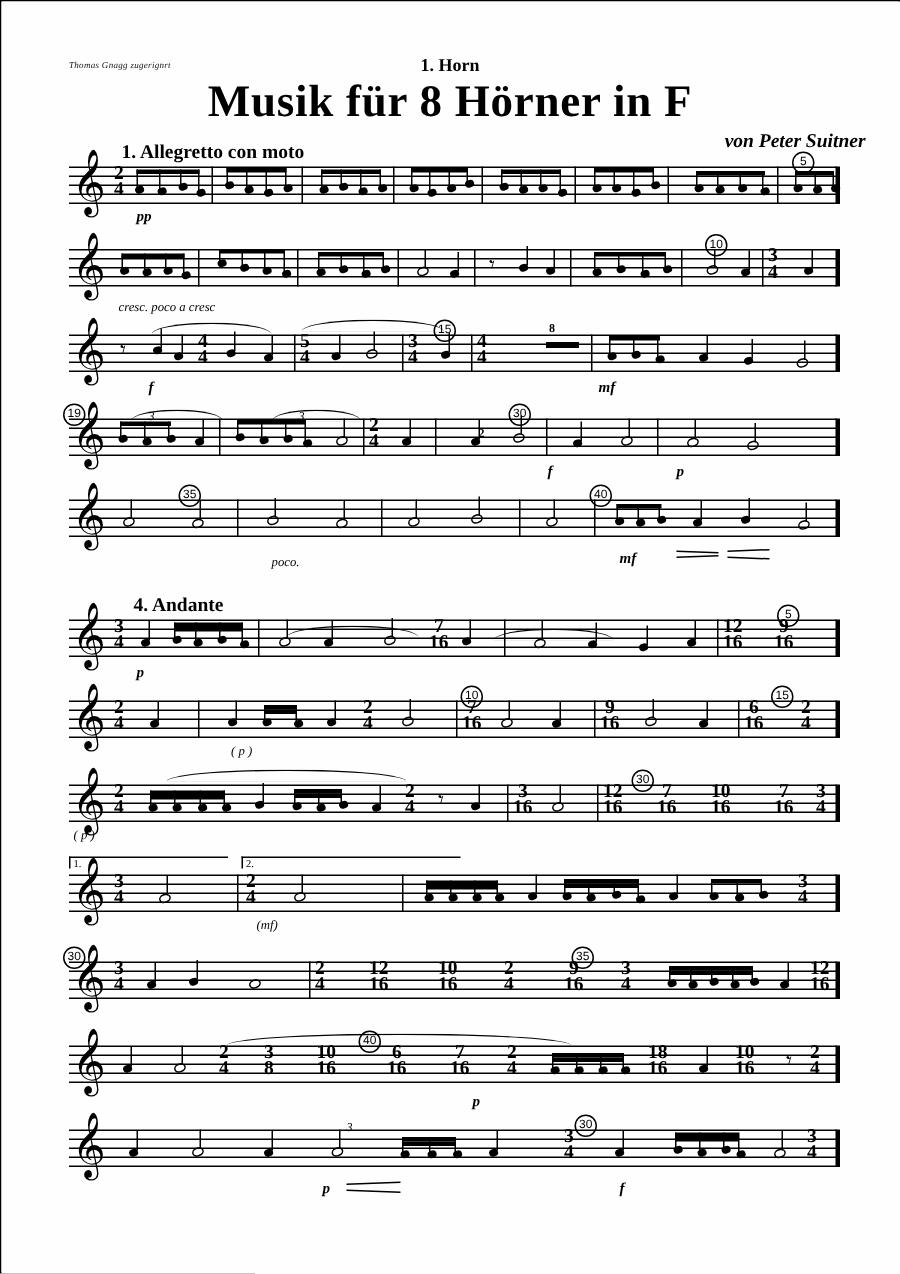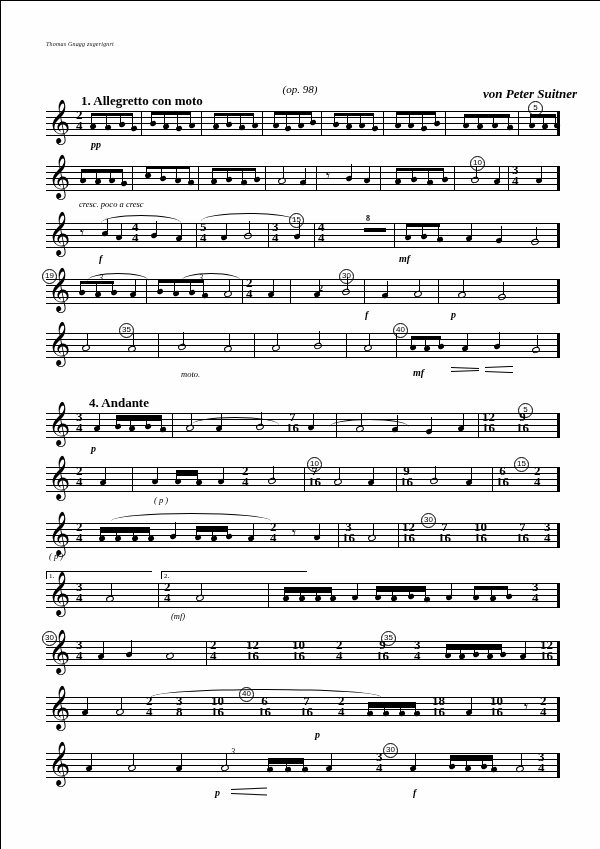--- a/index.html
+++ b/index.html
@@ -254,21 +254,22 @@
     font-family: "Liberation Serif", serif;
   }
 </style>
 </head>
 <body>
 
 <div id="page">
   <div class="paper"></div>
 
   <div class="engraver">Thomas Gnagg zugerignrt</div>
-  <div class="opus">(op. 98)</div>
+  <div class="part-name">1. Horn</div>
+  <div class="title">Musik für 8 Hörner in F</div>
   <div class="composer">von Peter Suitner</div>
 
   <div class="movement" id="mvt1">1. Allegretto con moto</div>
   <div class="movement" id="mvt2">4. Andante</div>
 
   <div class="system" style="top:110px">
     <div class="staff-lines">
         <i></i>
         <i></i>
         <i></i>
@@ -620,21 +621,21 @@
     <div class="head" style="left:416px; top:13px;"></div>
     <div class="stem" style="left:421px; top:1px; height:13px;"></div>
     <div class="head" style="left:448px; top:11px;"></div>
     <div class="stem" style="left:453px; top:-1px; height:13px;"></div>
     <div class="head open" style="left:486px; top:14px;"></div>
     <div class="stem" style="left:491px; top:2px; height:13px;"></div>
     <div class="barline thick" style="left:511px;"></div>
   </div>
   <div class="rehearsal" style="left:118px; top:322px;">35</div>
   <div class="rehearsal" style="left:392px; top:322px;">40</div>
-  <div class="expr" style="left:180px; top:368px;">moto.</div>
+  <div class="expr" style="left:180px; top:368px;">poco.</div>
   <div class="dyn" style="left:412px; top:366px;">mf</div>
   <div class="hairpin cresc" style="left:450px; top:366px; width:28px;">
       <i></i>
       <i></i>
     </div>
   <div class="hairpin dim" style="left:484px; top:366px; width:28px;">
       <i></i>
       <i></i>
     </div>
 

